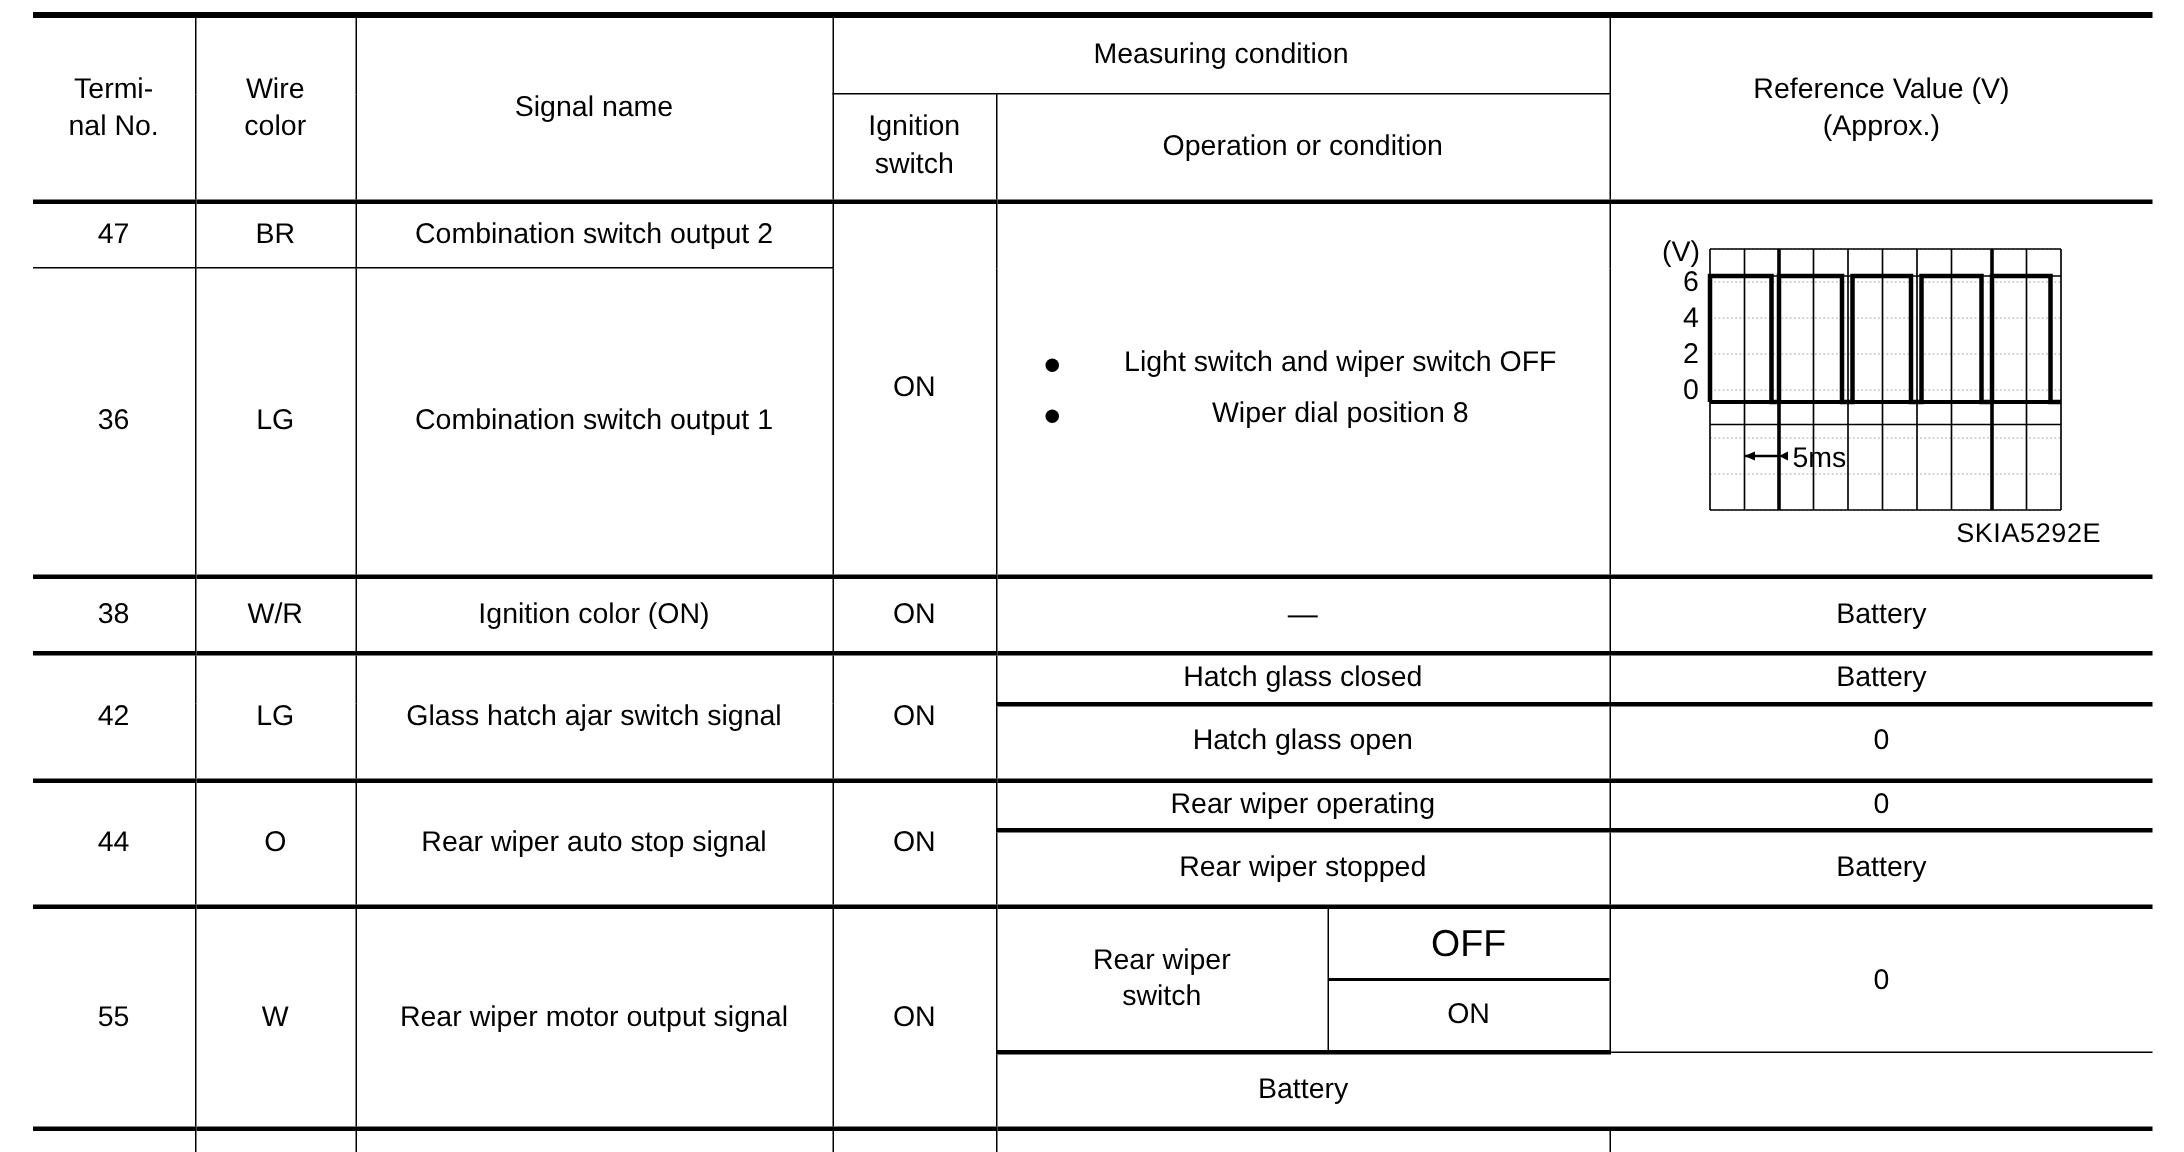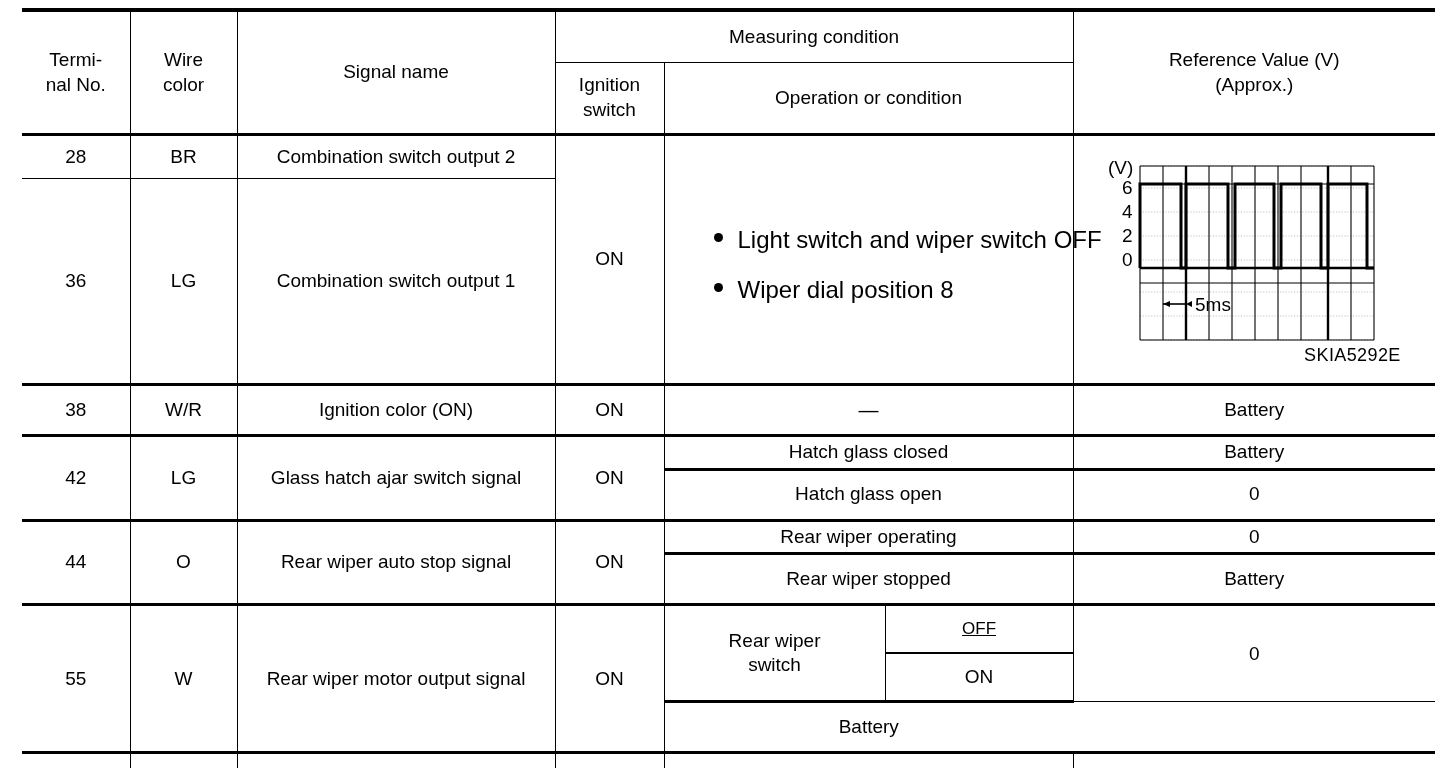--- a/index.html
+++ b/index.html
@@ -19,21 +19,21 @@
     table-layout:fixed;
     font-size:19px;
   }
   table.spec td{
     border-left:1.5px solid #000;
     border-right:1.5px solid #000;
     border-top:1.5px solid #000;
     border-bottom:1.5px solid #000;
     text-align:center;
     vertical-align:middle;
-    padding:3px 23px;
+    padding:3px 6px;
     line-height:1.30;
   }
   
   table.spec{border-top:4px solid #000;border-bottom:4px solid #000;}
   table.spec tr>td:first-child{border-left:none;}
   table.spec tr>td:last-child{border-right:none;}
 
   .thick-top{border-top-width:3px !important;}
   .hdr{font-size:19px;}
   .left{text-align:left;}
@@ -46,23 +46,24 @@
   col.c-op{width:409px;}
   col.c-ref{width:362px;}
 
   .bullets{
     text-align:left;
     margin:0; padding:0; list-style:none;
   }
   .bullets li{
     position:relative;
     padding-left:26px;
-    margin:19px 0 9px 24px;
-    font-size:24px;
+    margin:9px 0 9px 24px;
+    font-size:19px;
     white-space:nowrap;
+    text-align:center;
   }
   .bullets li::before{
     content:"";
     position:absolute;
     left:2px; top:9px;
     width:9px;height:9px;border-radius:50%;
     background:#000;
   }
 
   
@@ -115,21 +116,21 @@
       </tr>
       <tr>
         <td class="hdr" style="height:64px;">
           <span>Ignition</span><br>
           <span>switch</span>
         </td>
         <td class="hdr">Operation or condition</td>
       </tr>
 
       <tr>
-        <td class="thick-top" style="height:36px;">28</td>
+        <td class="thick-top" style="height:36px;">47</td>
         <td class="thick-top">BR</td>
         <td class="thick-top left">Combination switch output 2</td>
 
         <td class="thick-top" rowspan="2">ON</td>
         <td class="thick-top" rowspan="2">
           <ul class="bullets">
             <li>Light switch and wiper switch OFF</li>
             <li>Wiper dial position 8</li>
           </ul>
         </td>
@@ -255,21 +256,21 @@
         <td class="thick-top left" rowspan="2">Rear wiper motor output signal</td>
         <td class="thick-top" rowspan="2">ON</td>
         <td class="thick-top" colspan="1" style="padding:0;">
           <table style="width:100%;border-collapse:collapse;table-layout:fixed;">
             <tbody>
                 <tr>
               <td rowspan="2" style="width:51%;border:none;border-right:1.5px solid #000;text-align:center;padding:4px 6px;font-size:19px;line-height:1.3;">
                 <span>Rear wiper</span><br>
                 <span>switch</span>
               </td>
-              <td style="border:none;border-bottom:2.4px solid #000;text-align:center;height:40px;font-size:17px;text-decoration:underline;">OFF</td>
+              <td style="border:none;border-bottom:2.4px solid #000;text-align:center;height:40px;font-size:25px;">OFF</td>
             </tr>
             <tr>
               <td style="border:none;text-align:center;height:40px;font-size:19px;">ON</td>
             </tr>
           </tbody>
             </table>
         </td>
         <td class="thick-top" style="height:42px;">0</td>
       </tr>
       <tr>

